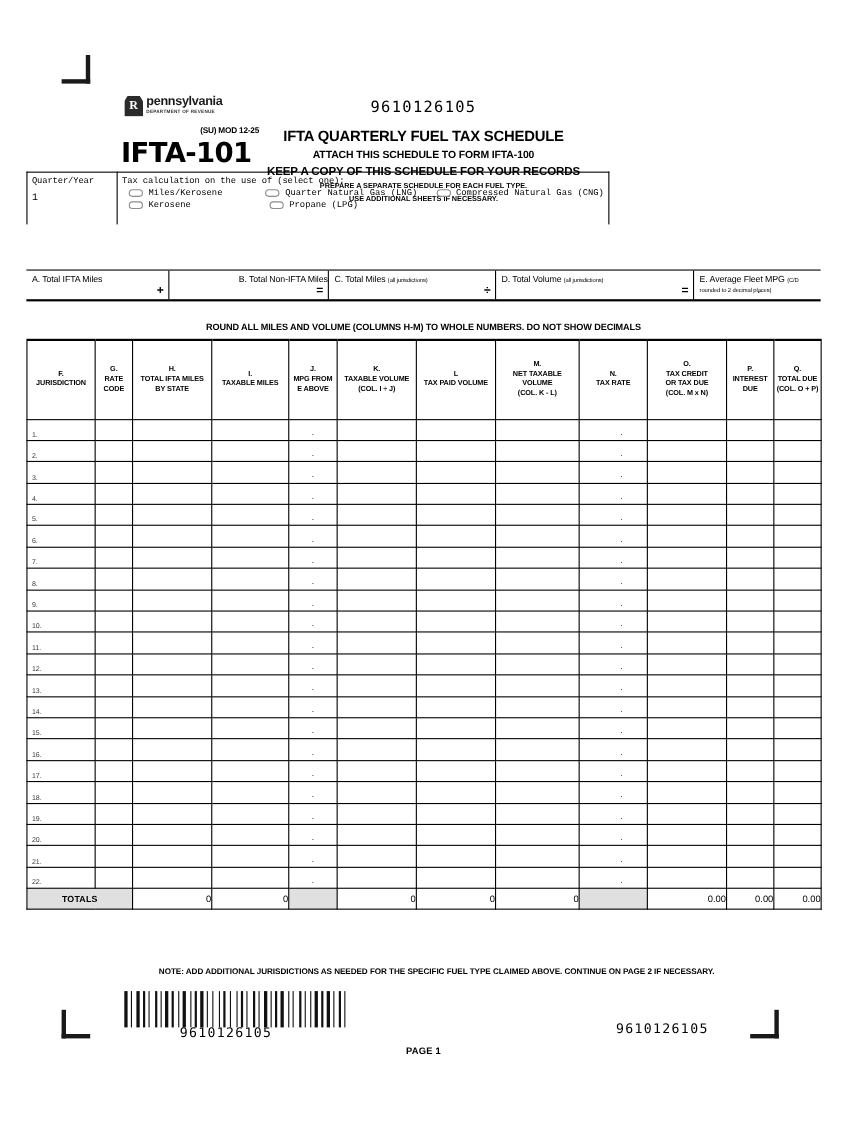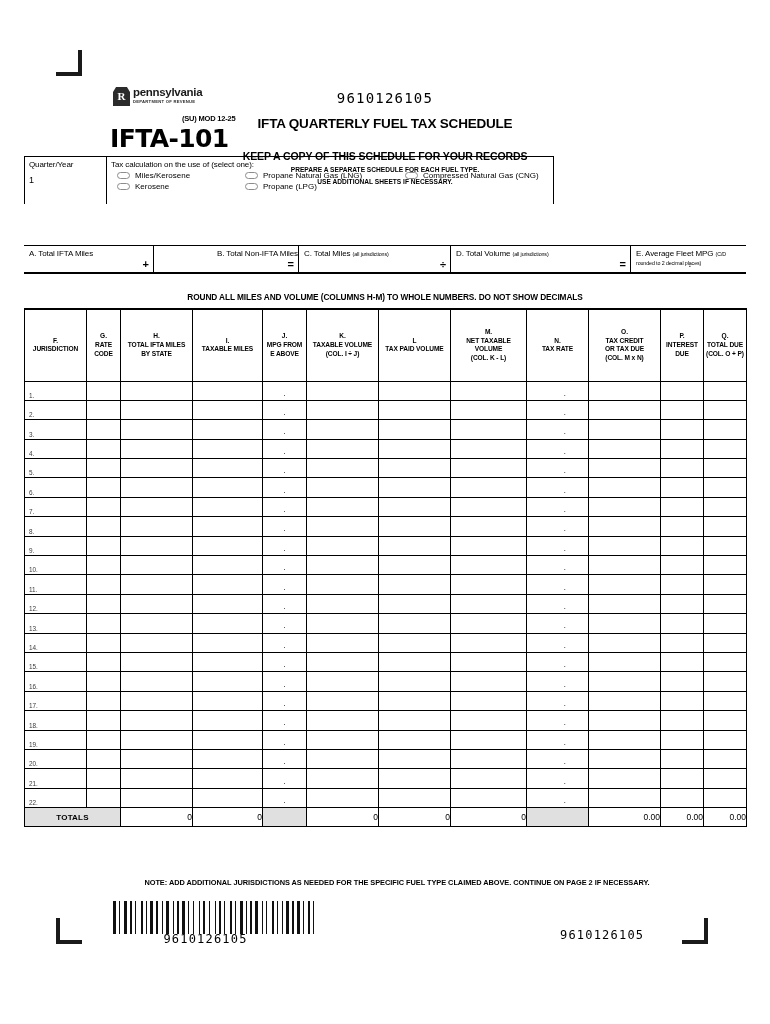--- a/index.html
+++ b/index.html
@@ -53,21 +53,21 @@
              font-family: "DejaVu Sans Mono", monospace; font-size: 14px; letter-spacing: 1.2px; }
   #title-1 { position: absolute; left: 0; top: 76px; width: 770px; text-align: center; font-size: 13.5px; font-weight: bold; letter-spacing: -0.2px; }
   #title-2 { position: absolute; left: 0; top: 96px; width: 770px; text-align: center; font-size: 9.5px; font-weight: bold; letter-spacing: -0.1px; }
   #title-3 { position: absolute; left: 0; top: 110px; width: 770px; text-align: center; font-size: 10.5px; font-weight: bold; letter-spacing: -0.1px; }
   #title-4 { position: absolute; left: 0; top: 126px; width: 770px; text-align: center; font-size: 6.6px; font-weight: bold; letter-spacing: 0px; }
   #title-5 { position: absolute; left: 0; top: 138px; width: 770px; text-align: center; font-size: 6.6px; font-weight: bold; }
 
   
   #idblock { position: absolute; left: 24px; top: 156px; width: 722px; }
   .idrow { display: flex; }
-  .idcell { position: relative; border-left: 1px solid #000; border-top: 1.6px solid #000; padding: 3px 0 0 4px; }
+  .idcell { position: relative; border-left: 1px solid #000; border-top: 1.6px solid #000; padding: 3px 0 0 4px; font-family: Liberation Mono, monospace; }
   .idcell:last-child { border-right: 1px solid #000; }
   .lbl { font-size: 8px; letter-spacing: -0.1px; white-space: nowrap; }
   .valtext { font-size: 9px; margin-top: 6px; }
 
   #c-quarter { width: 82px; height: 48px; }
   #c-period  { width: 192px; height: 48px; }
   #c-fuel    { width: 448px; height: 48px; }
   #c-ifta    { width: 274px; height: 36px; border-bottom: 1.6px solid #000; }
   #c-name    { width: 448px; height: 36px; border-bottom: 1.6px solid #000; }
 
@@ -169,20 +169,21 @@
       <div class="pa-words">
         <div class="pa-name">pennsylvania</div>
         <div class="pa-dept">DEPARTMENT OF REVENUE</div>
       </div>
     </div>
     <div id="form-rev">(SU) MOD 12-25</div>
     <div id="form-no">IFTA-101</div>
 
     <div id="ocr-top">9610126105</div>
     <div id="title-1">IFTA QUARTERLY FUEL TAX SCHEDULE</div>
+    <div id="title-2">ATTACH THIS SCHEDULE TO FORM IFTA-100</div>
     <div id="title-3">KEEP A COPY OF THIS SCHEDULE FOR YOUR RECORDS</div>
     <div id="title-4">PREPARE A SEPARATE SCHEDULE FOR EACH FUEL TYPE.</div>
     <div id="title-5">USE ADDITIONAL SHEETS IF NECESSARY.</div>
   </div>
 
   <div id="idblock">
     <div class="idrow">
       <div class="idcell" id="c-quarter">
         <div class="lbl">Quarter/Year</div>
         <div class="valtext">1</div>
@@ -190,21 +191,21 @@
       <div class="idcell" id="c-fuel">
         <div class="lbl">Tax calculation on the use of (select one):</div>
         <div class="fuel-grid">
           <div class="fuel-line">
             <div class="fuel-opt fw1">
               <span class="cb"></span>
               <span>Miles/Kerosene</span>
             </div>
             <div class="fuel-opt fw2">
               <span class="cb"></span>
-              <span>Propane Natural Gas (LNG)</span>
+              <span>Quarter Natural Gas (LNG)</span>
             </div>
             <div class="fuel-opt">
               <span class="cb"></span>
               <span>Compressed Natural Gas (CNG)</span>
             </div>
           </div>
           <div class="fuel-line">
             <div class="fuel-opt fw1">
               <span class="cb"></span>
               <span>Kerosene</span>
@@ -767,13 +768,14 @@
       <i style="width: 1px; background: rgb(255, 255, 255);"></i>
       <i style="width: 1px; background: rgb(17, 17, 17);"></i>
       <i style="width: 2px; background: rgb(255, 255, 255);"></i>
       <i style="width: 2px; background: rgb(17, 17, 17);"></i>
       <i style="width: 1px; background: rgb(255, 255, 255);"></i>
       <i style="width: 1px; background: rgb(17, 17, 17);"></i>
       <i style="width: 3px; background: rgb(255, 255, 255);"></i>
     </div>
   <div id="barcode-num">9610126105</div>
   <div id="ocr-bottom">9610126105</div>
+  <div id="pagelabel">PAGE 1</div>
 </div>
 
 </body></html>

